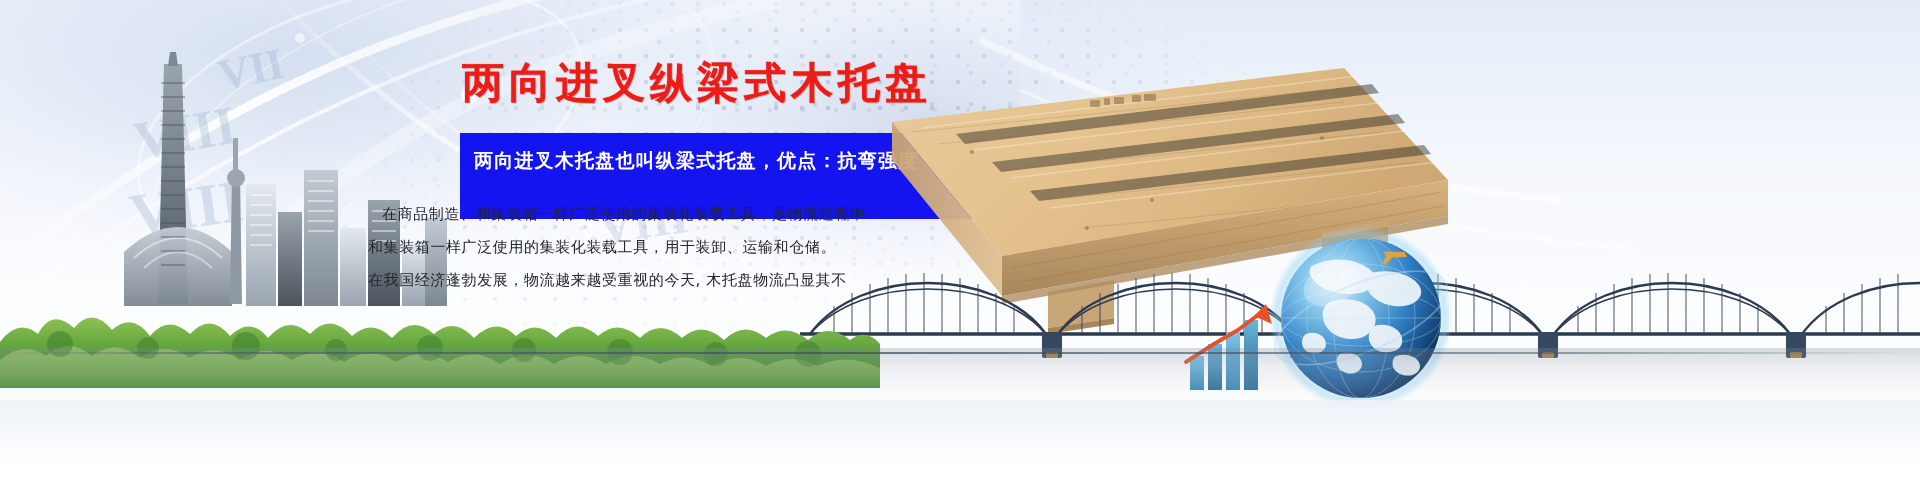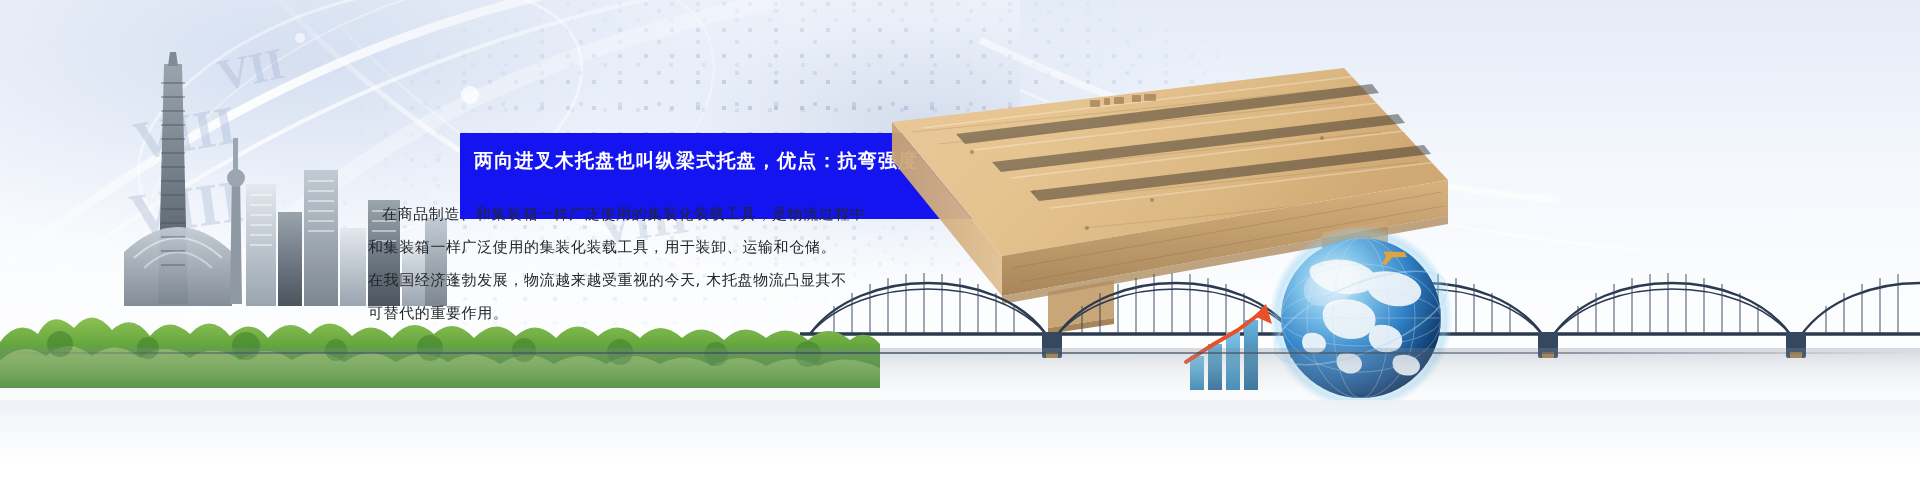--- a/index.html
+++ b/index.html
@@ -245,30 +245,30 @@
         <rect x="41" y="128" width="24" height="2"></rect>
       <rect x="41" y="142" width="24" height="2"></rect>
         <rect x="41" y="156" width="24" height="2"></rect>
       <rect x="41" y="170" width="24" height="2"></rect>
         <rect x="41" y="184" width="24" height="2"></rect>
       <rect x="41" y="198" width="24" height="2"></rect>
         <rect x="41" y="212" width="24" height="2"></rect>
     </g>
   </svg>
 
+  <div class="title">两向进叉纵梁式木托盘</div>
 
   <div class="bluebox">
     <div class="bl">两向进叉木托盘也叫纵梁式托盘，优点：抗弯强度</div>
   </div>
 
   <div class="body-copy">
     <p class="indent">在商品制造、和集装箱一样广泛使用的集装化装载工具，是物流过程中</p>
     <p>和集装箱一样广泛使用的集装化装载工具，用于装卸、运输和仓储。</p>
     <p>在我国经济蓬勃发展，物流越来越受重视的今天, 木托盘物流凸显其不</p>
-    <p>可替代的重要作用。</p>
   </div>
 
   <div class="pallet-wrap">
     <svg class="pallet" viewBox="0 0 620 300" preserveAspectRatio="none">
       <defs>
         <linearGradient id="wood" x1="0" y1="0" x2="1" y2="0.3">
           <stop offset="0%" stop-color="#e9c89a"></stop>
           <stop offset="35%" stop-color="#e6c490"></stop>
           <stop offset="70%" stop-color="#dcb883"></stop>
           <stop offset="100%" stop-color="#cfa873"></stop>

